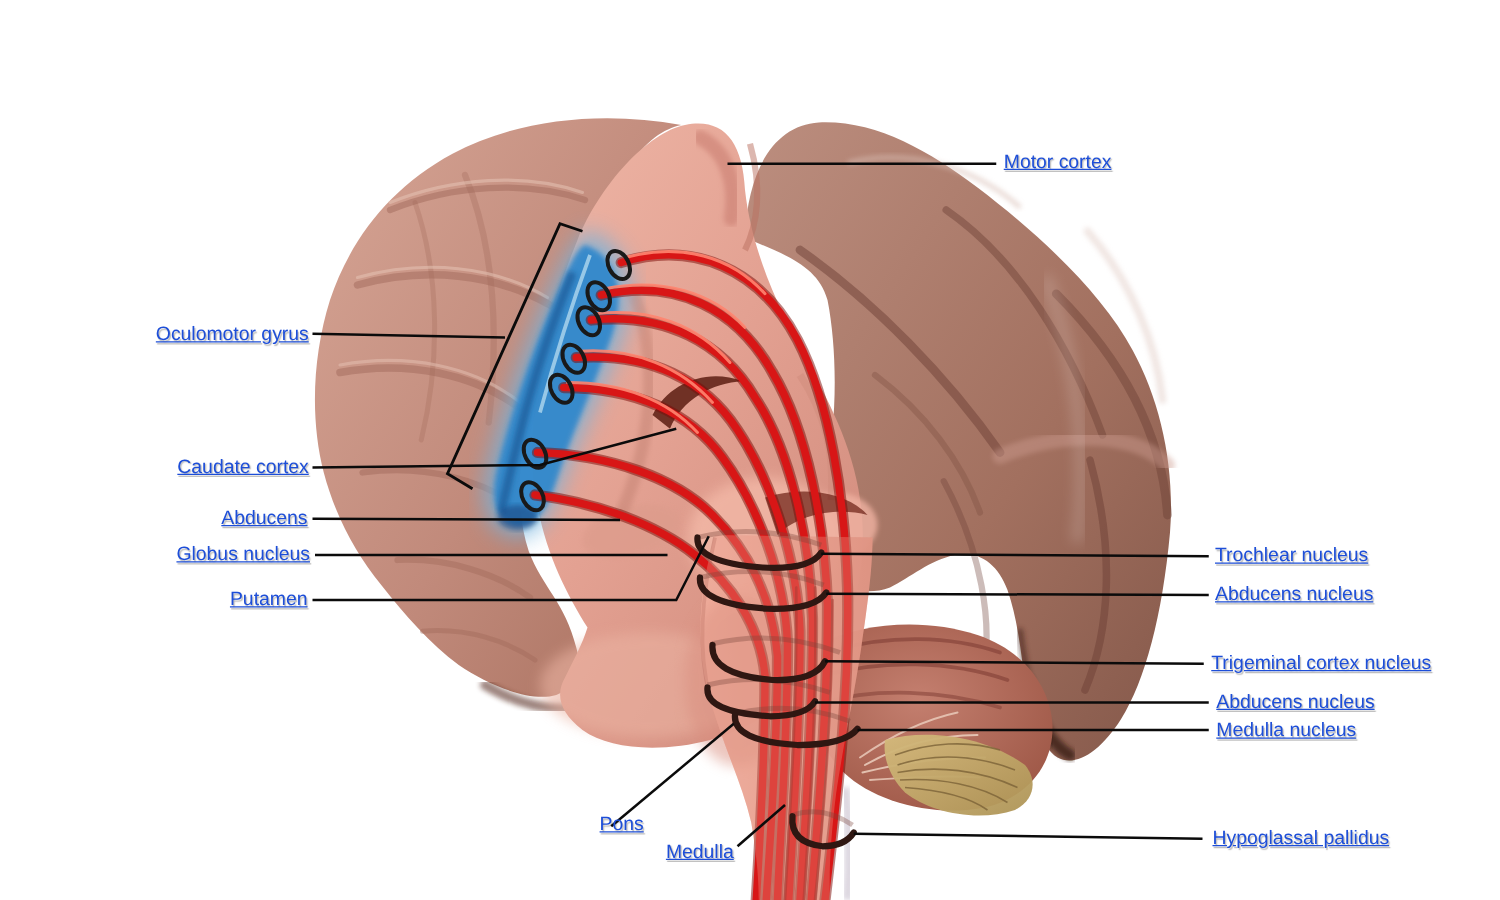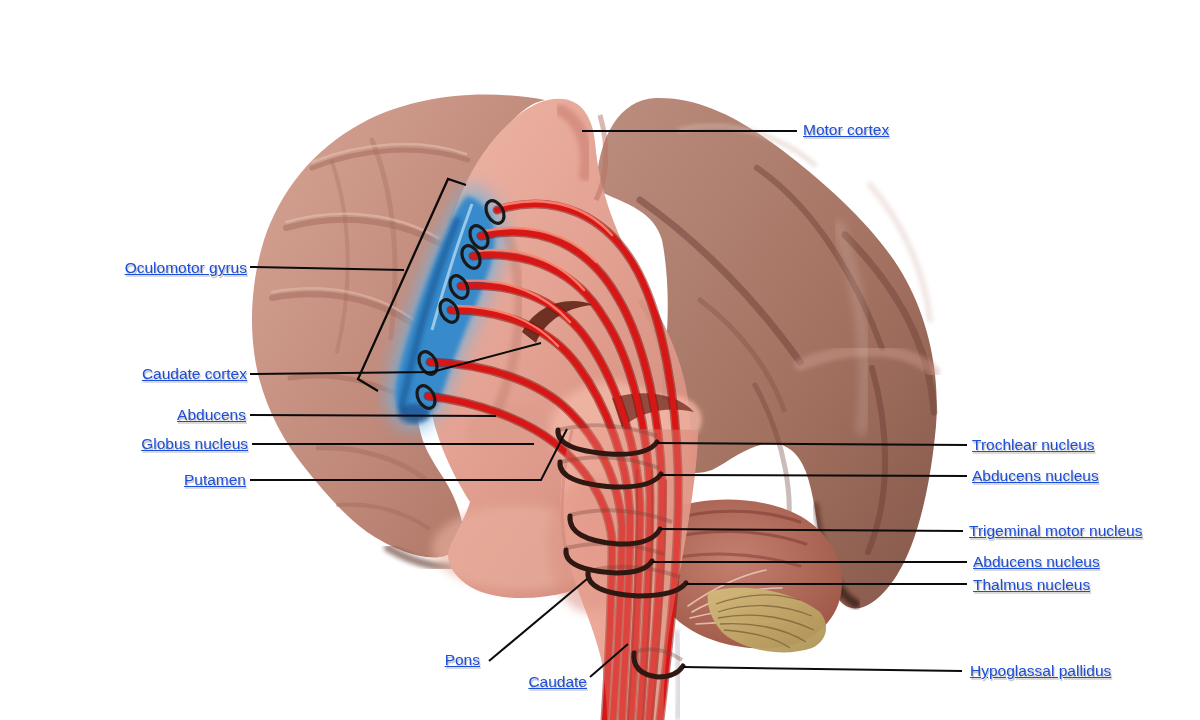--- a/index.html
+++ b/index.html
@@ -245,23 +245,23 @@
 </svg>
 
 
 <div>
   <div class="lbl" style="left:803px;top:120px">Motor cortex</div>
   <div class="lbl right-align" style="right:953px;top:258px">Oculomotor gyrus</div>
   <div class="lbl right-align" style="right:953px;top:364px">Caudate cortex</div>
   <div class="lbl right-align" style="right:954px;top:405px">Abducens</div>
   <div class="lbl right-align" style="right:952px;top:434px">Globus nucleus</div>
   <div class="lbl right-align" style="right:954px;top:470px">Putamen</div>
-  <div class="lbl right-align" style="right:720px;top:650px">Pons</div>
-  <div class="lbl right-align" style="right:613px;top:672px">Caudate</div>
+  <div class="lbl right-align" style="right:685px;top:650px">Pons</div>
+  <div class="lbl right-align" style="right:613px;top:672px">Medulla</div>
   <div class="lbl" style="left:972px;top:435px">Trochlear nucleus</div>
   <div class="lbl" style="left:972px;top:466px">Abducens nucleus</div>
-  <div class="lbl" style="left:969px;top:521px">Trigeminal motor nucleus</div>
+  <div class="lbl" style="left:969px;top:521px">Trigeminal cortex nucleus</div>
   <div class="lbl" style="left:973px;top:552px">Abducens nucleus</div>
-  <div class="lbl" style="left:973px;top:575px">Thalmus nucleus</div>
+  <div class="lbl" style="left:973px;top:575px">Medulla nucleus</div>
   <div class="lbl" style="left:970px;top:661px">Hypoglassal pallidus</div>
 </div>
 
 </div>
 
 </body></html>

